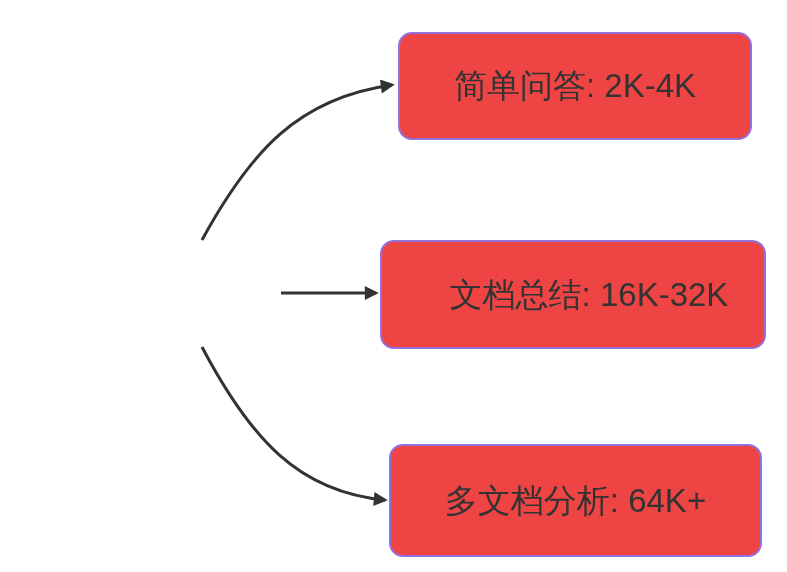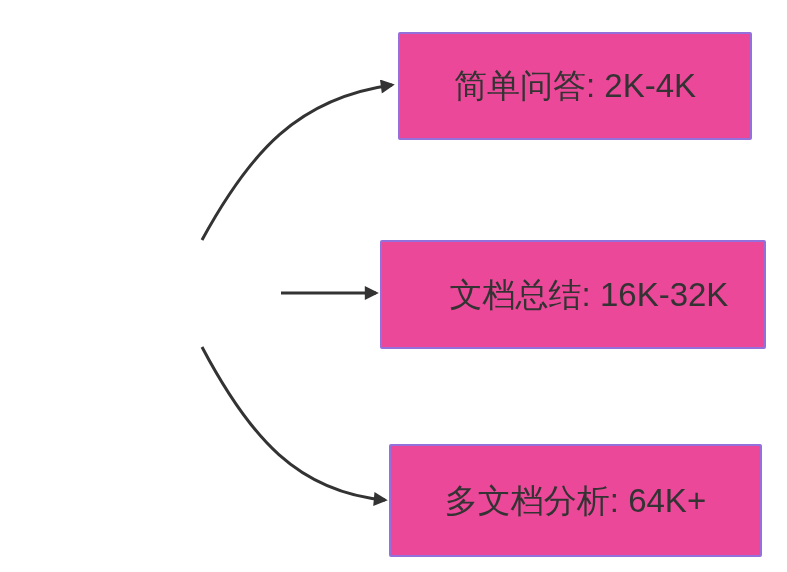--- a/index.html
+++ b/index.html
@@ -24,23 +24,23 @@
     pointer-events: none;
   }
   .edge-path {
     fill: none;
     stroke: #333333;
     stroke-width: 3;
   }
   .node {
     position: absolute;
     box-sizing: border-box;
-    background: #ec4899;
+    background: #ef4444;
     border: 2px solid #9370DB;
-    border-radius: 2px;
+    border-radius: 14px;
     display: flex;
     align-items: center;
     justify-content: center;
     color: #333333;
     font-size: 33px;
     line-height: 1.2;
     white-space: nowrap;
     text-align: center;
   }
   .node-task-type   { left: 33px;  top: 240px; width: 248px; height: 106px; }

